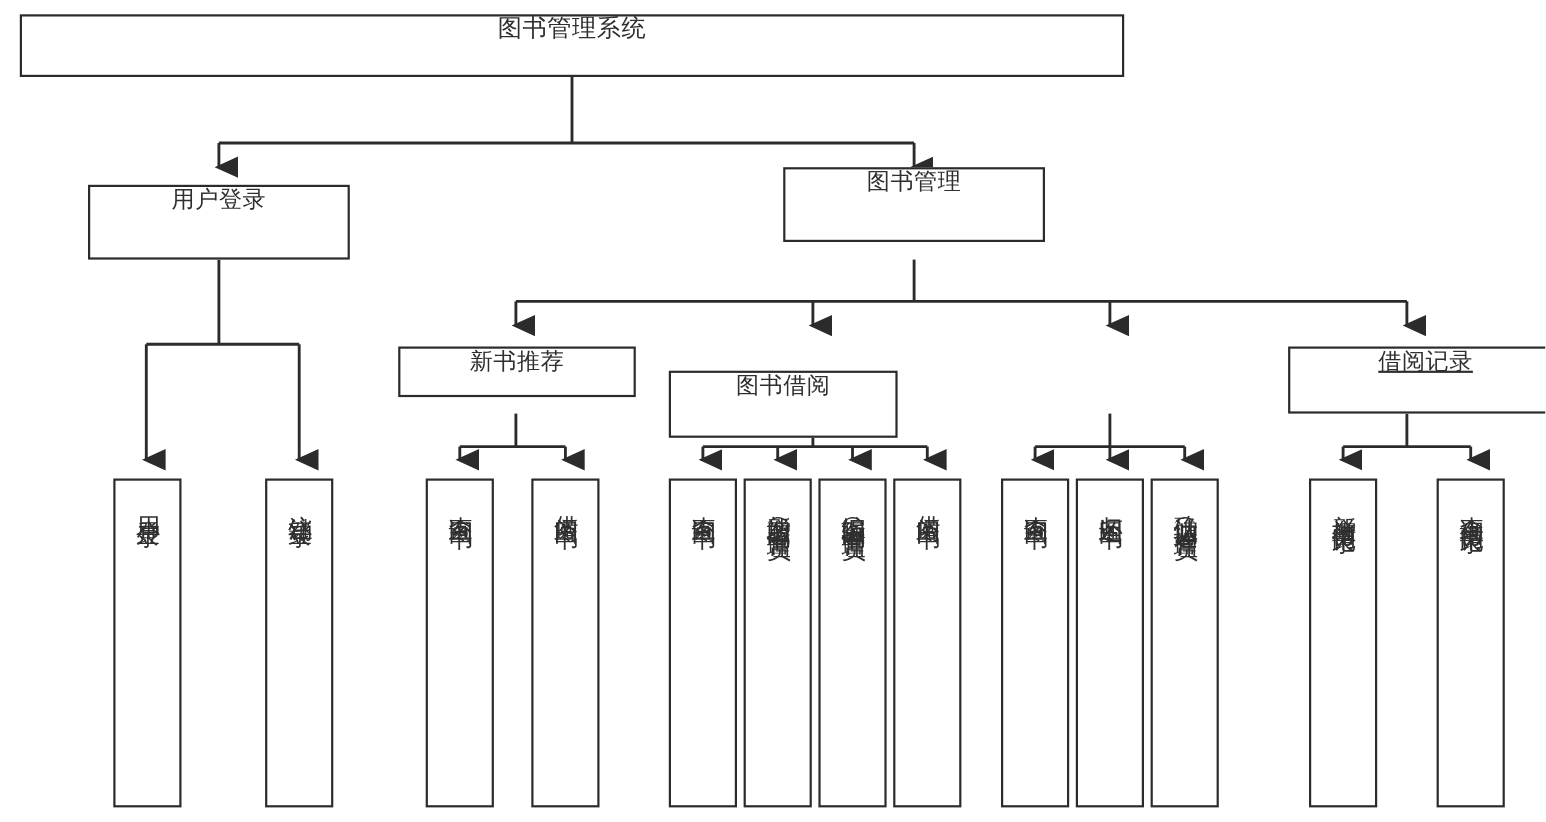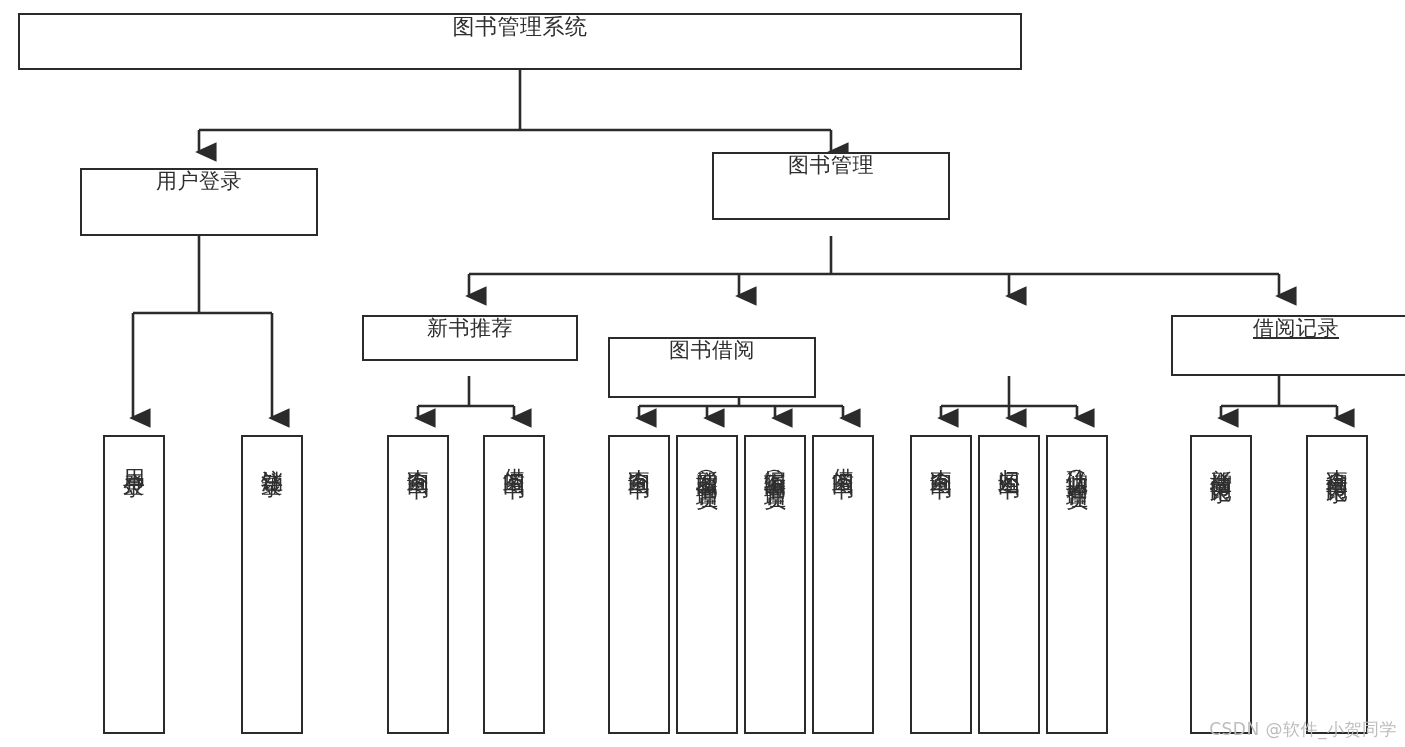--- a/index.html
+++ b/index.html
@@ -186,15 +186,14 @@
     <span class="label">确认归还（管理员）</span>
   </div>
 
   <div class="node v" style="left:1190px; top:435px; width:62px; height:299px;">
     <span class="label">新增借阅记录</span>
   </div>
   <div class="node v" style="left:1306px; top:435px; width:62px; height:299px;">
     <span class="label">查询借阅记录</span>
   </div>
 
-  <div class="watermark">CSDN @软件_小贺同学</div>
 
 </div>
 
 </body></html>

